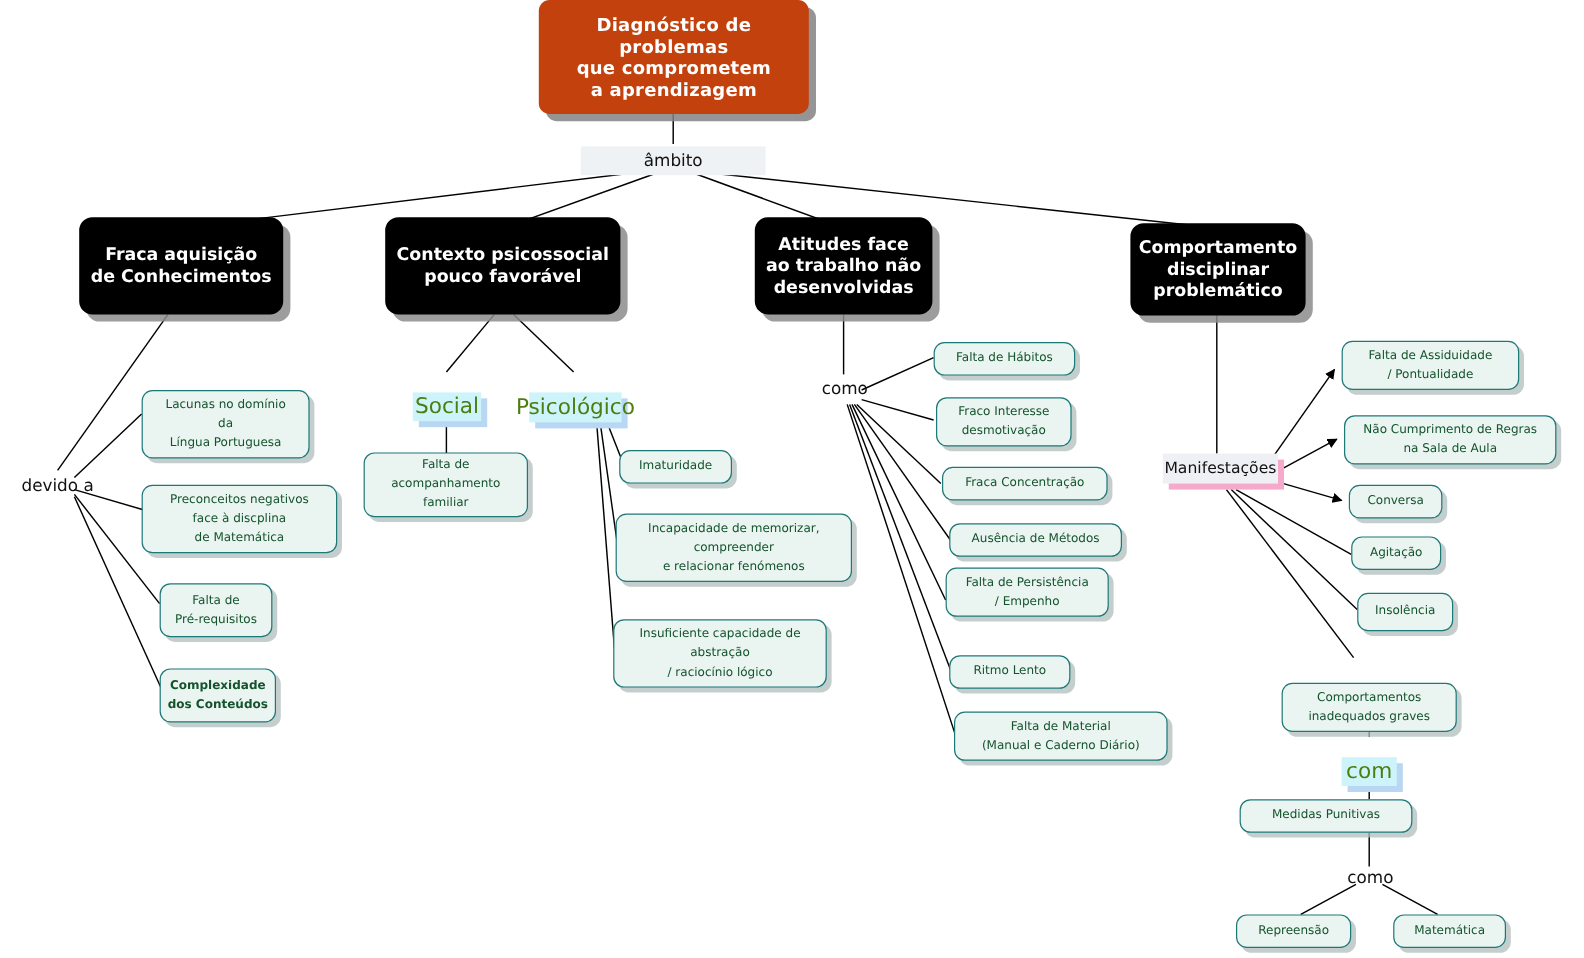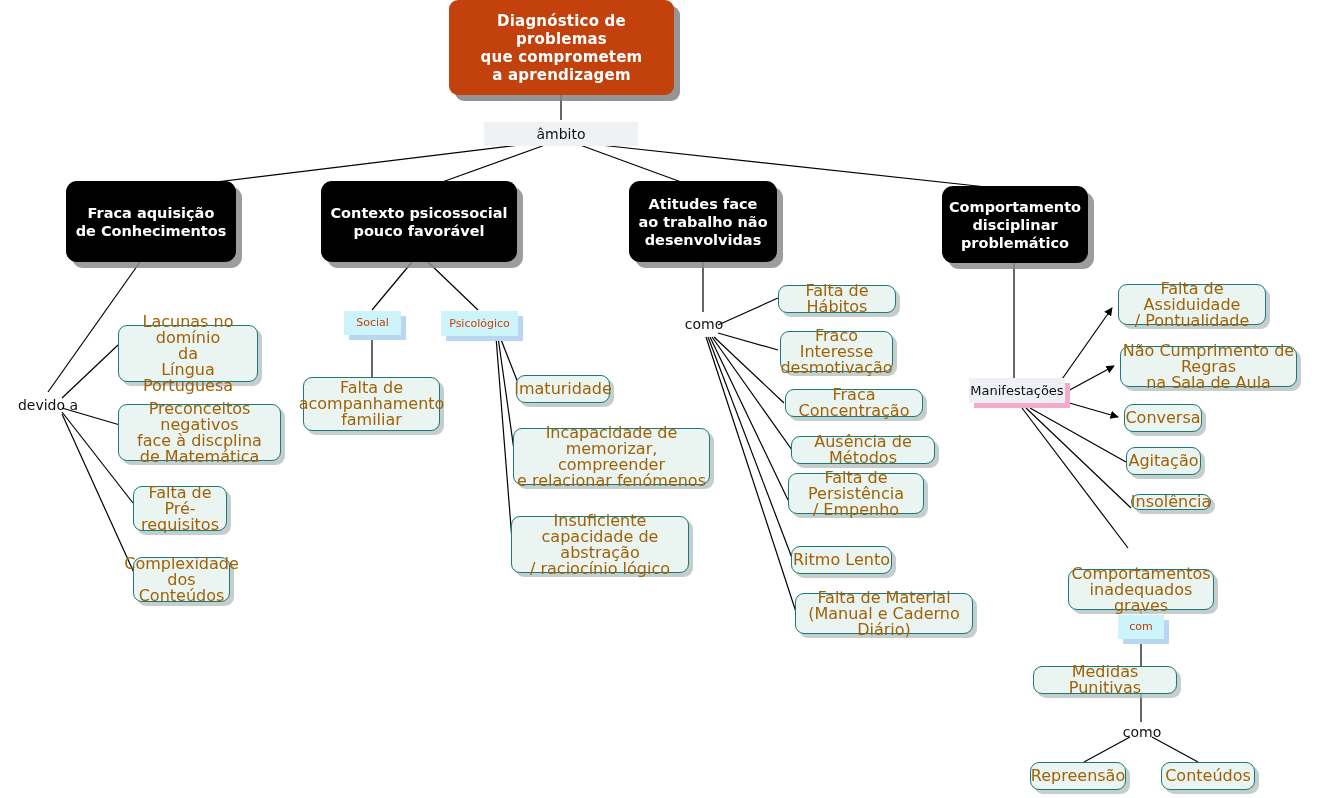--- a/index.html
+++ b/index.html
@@ -16,27 +16,27 @@
           line-height:18px;border-radius:9px;
           box-shadow:6px 6px 0 0 rgba(130,130,130,0.85);
           letter-spacing:.2px;}
 
   
   .n-black{background:#000000;color:#ffffff;font-weight:bold;font-size:14.5px;
            line-height:18px;border-radius:11px;
            box-shadow:6px 6px 0 0 rgba(140,140,140,0.85);}
 
   
-  .n-leaf{background:#eaf4f1;color:#a16207;font-size:16px;line-height:16px;
+  .n-leaf{background:#eaf4f1;color:#14532d;font-size:10px;line-height:16px;
           border:1.6px solid #1d7878;border-radius:9px;
           box-shadow:4px 4px 0 0 rgba(175,190,188,0.75);}
 
   
-  .n-bluelabel{background:#cdf4fb;color:#c2410c;font-size:11px;line-height:16px;
-               box-shadow:5px 5px 0 0 #b9d6f2;}
+  .n-bluelabel{background:#cdf4fb;color:#4d7c0f;font-size:18px;line-height:16px;
+               box-shadow:5px 5px 0 0 #b9d6f2;margin-top:16px;}
 
   
   .n-graylabel{background:#eef2f4;color:#111111;font-size:14px;line-height:16px;}
 
   
   .n-pinklabel{background:#eef0f5;color:#111111;font-size:13px;line-height:16px;
                box-shadow:5px 5px 0 0 #f5a9cb;}
 
   
   .n-text{color:#111111;font-size:14px;line-height:16px;background:transparent;}
@@ -150,21 +150,21 @@
     <span style="white-space:pre-line;">Preconceitos negativos
 face à discplina
 de Matemática</span>
   </div>
 
   <div class="node n-leaf" style="left:133px;top:486px;width:94px;height:45px;">
     <span style="white-space:pre-line;">Falta de
 Pré-requisitos</span>
   </div>
 
-  <div class="node n-leaf" style="left:133px;top:557px;width:97px;height:45px;">
+  <div class="node n-leaf" style="left:133px;top:557px;width:97px;height:45px;font-weight:bold;">
     <span style="white-space:pre-line;">Complexidade
 dos Conteúdos</span>
   </div>
 
   <div class="node n-bluelabel" style="left:344px;top:311px;width:57px;height:24px;">
     <span>Social</span>
   </div>
 
   <div class="node n-bluelabel" style="left:441px;top:311px;width:77px;height:25px;text-align:center;">
     <span>Psicológico</span>
@@ -242,21 +242,21 @@
   </div>
 
   <div class="node n-leaf" style="left:1124px;top:404px;width:78px;height:28px;">
     <span>Conversa</span>
   </div>
 
   <div class="node n-leaf" style="left:1126px;top:447px;width:75px;height:28px;">
     <span>Agitação</span>
   </div>
 
-  <div class="node n-leaf" style="left:1131px;top:494px;width:80px;height:16px;">
+  <div class="node n-leaf" style="left:1131px;top:494px;width:80px;height:32px;">
     <span>Insolência</span>
   </div>
 
   <div class="node n-leaf" style="left:1068px;top:569px;width:146px;height:41px;">
     <span style="white-space:pre-line;">Comportamentos
 inadequados graves</span>
   </div>
 
   <div class="node n-bluelabel" style="left:1118px;top:615px;width:46px;height:24px;">
     <span>com</span>
@@ -268,16 +268,16 @@
 
   <div class="node n-text" style="left:1117px;top:722px;width:50px;height:20px;">
     <span>como</span>
   </div>
 
   <div class="node n-leaf" style="left:1030px;top:762px;width:96px;height:28px;">
     <span>Repreensão</span>
   </div>
 
   <div class="node n-leaf" style="left:1161px;top:762px;width:94px;height:28px;">
-    <span>Conteúdos</span>
+    <span>Matemática</span>
   </div>
 
 </div>
 
 </body></html>

